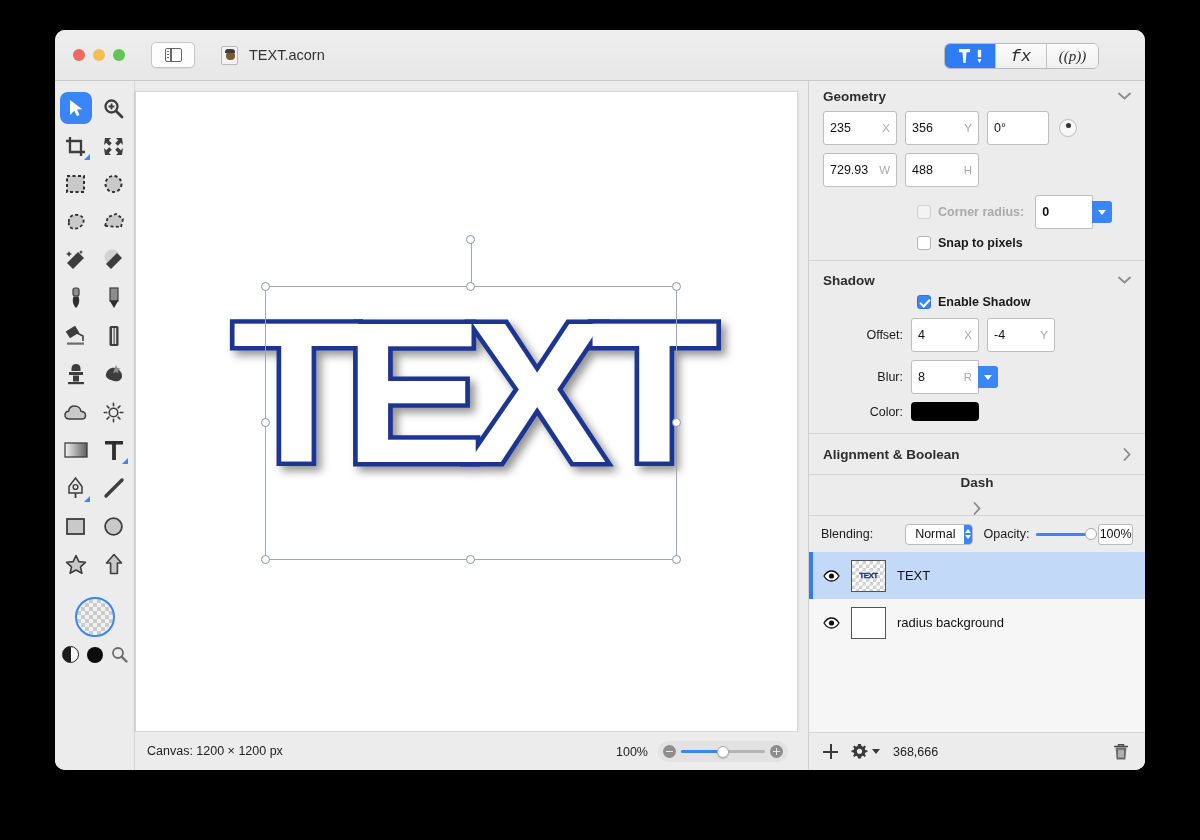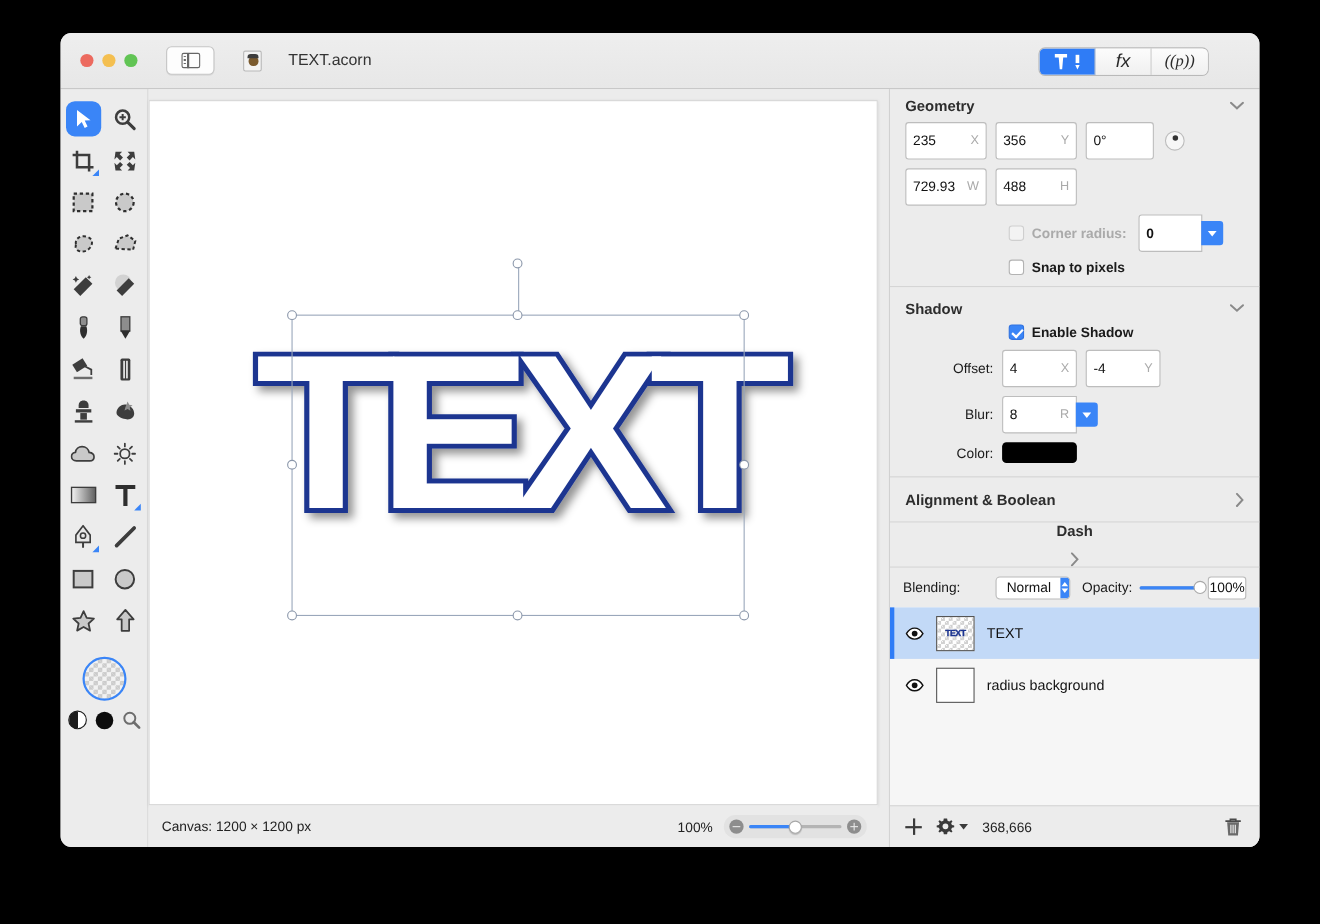--- a/index.html
+++ b/index.html
@@ -54,21 +54,21 @@
     width: 1.6px; height: 13px; background: #666;
   }
   .sidebar-glyph:before {
     content: ""; position: absolute; left: 1px; top: 1.5px;
     width: 2px; height: 8px;
     background: repeating-linear-gradient(#666 0 1.2px, transparent 1.2px 3px);
   }
 
   .doc-title {
     margin-left: 26px;
-    display: flex; align-items: center; gap: 24px;
+    display: flex; align-items: center; gap: 11px;
     font-size: 14.5px; color: #333;
   }
   .acorn-icon {
     width: 17px; height: 19px;
     background: #f3f3f3;
     border: 1px solid #b9b9b9; border-radius: 2px;
     position: relative; overflow: hidden;
   }
   .acorn-icon:after {
     content: ""; position: absolute; left: 3.5px; top: 4px;
@@ -89,21 +89,21 @@
     overflow: hidden; background: #f7f7f7;
   }
   .seg-item {
     width: 51px; display: flex; align-items: center; justify-content: center;
     font-size: 15px; color: #2a2a2a;
     border-right: 1px solid #c2c2c2;
     background: linear-gradient(#fcfcfc,#f0f0f0);
   }
   .seg-item:last-child { border-right: none; }
   .seg-item.active { background: #2f7cf6; color: #fff; }
-  .fx-label { font-family: Liberation Sans, sans-serif; font-style: italic; font-size: 17px; }
+  .fx-label { font-family: Liberation Mono, monospace; font-style: italic; font-size: 17px; }
   .p-label  { font-family: "Liberation Serif", serif; font-style: italic; font-size: 15px; }
   .tool-glyph { position: relative; width: 26px; height: 17px; }
   .tool-glyph .hammer {
     position: absolute; left: 1px; top: 0;
     width: 13px; height: 16px;
   }
   .tool-glyph .pen2 {
     position: absolute; right: 1px; top: 1px;
     width: 5px; height: 15px;
   }

